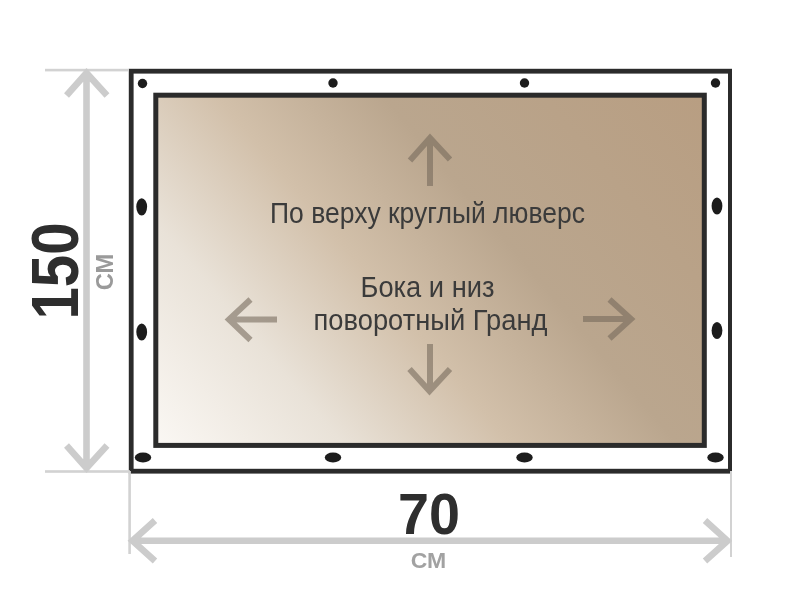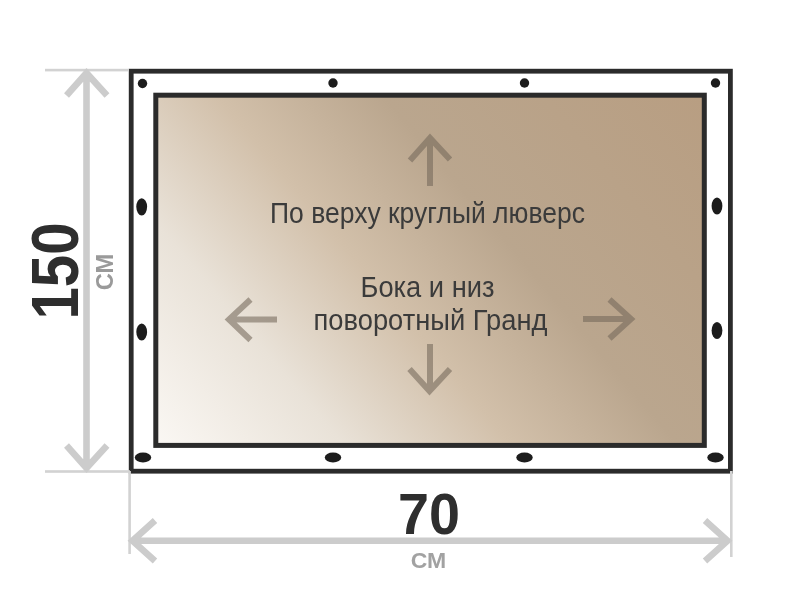--- a/index.html
+++ b/index.html
@@ -1,17 +1,17 @@
 <!DOCTYPE html>
 <html><head>
 <meta charset="utf-8">
 <title>Banner diagram</title>
 <style>
   html,body{margin:0;padding:0;background:#ffffff;}
-  .stage{position:relative;width:800px;height:600px;background:#ffffff;overflow:hidden;
+  .stage{position:relative;width:732px;height:600px;background:#ffffff;overflow:hidden;
          font-family:"Liberation Sans", sans-serif;}
   svg{display:block;}
 </style>
 </head>
 <body>
 
 <div class="stage">
 <svg width="800" height="600" viewBox="0 0 800 600" xmlns="http://www.w3.org/2000/svg">
   <defs>
     <linearGradient id="fabric" gradientUnits="userSpaceOnUse" x1="158" y1="442" x2="644.5" y2="30">

